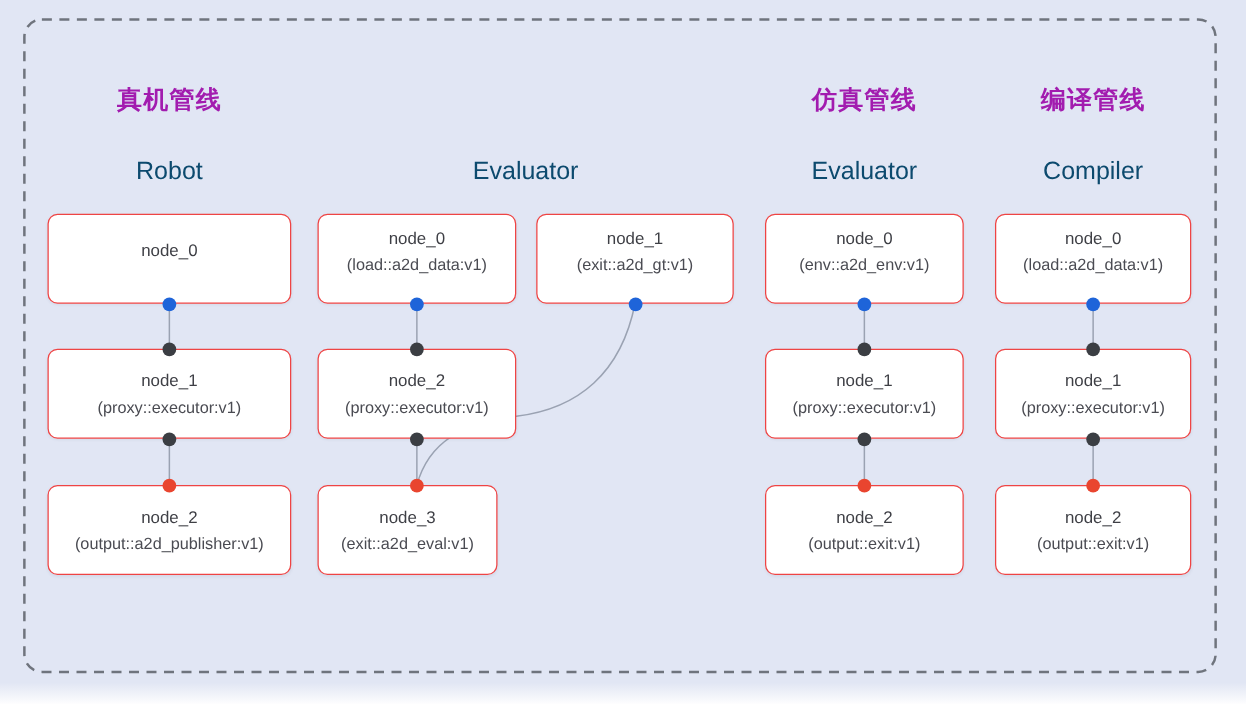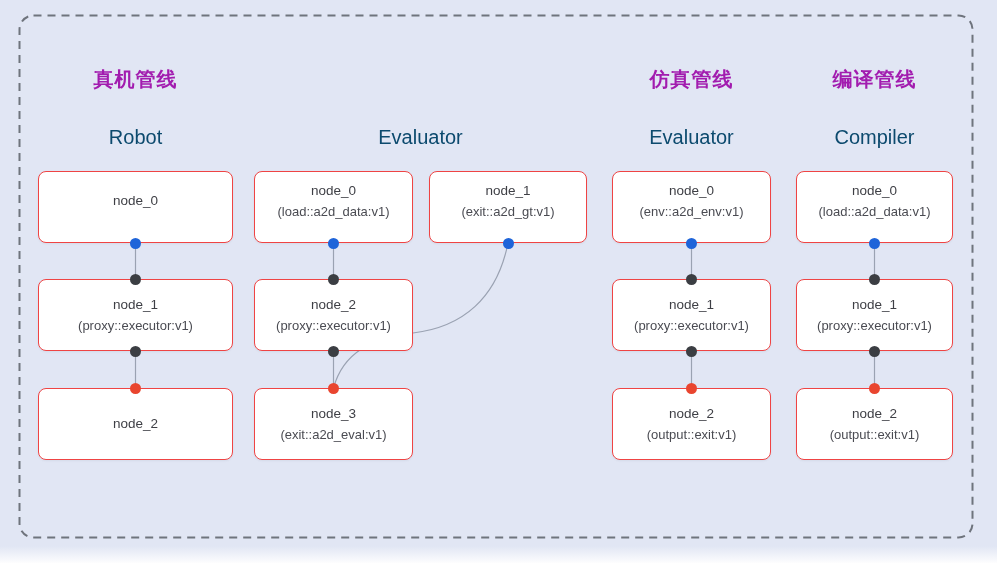--- a/index.html
+++ b/index.html
@@ -71,20 +71,21 @@
 
   <div class="node-box row1" style="left:38px; top:171px; width:195px; height:72px">
     <div class="node-name">node_0</div>
   </div>
   <div class="node-box" style="left:38px; top:279px; width:195px; height:72px">
     <div class="node-name">node_1</div>
     <div class="node-type">(proxy::executor:v1)</div>
   </div>
   <div class="node-box" style="left:38px; top:388px; width:195px; height:72px">
     <div class="node-name">node_2</div>
+    <div class="node-type">(output::a2d_publisher:v1)</div>
   </div>
 
   <div class="port-dot port-blue" style="left:130px; top:237.5px"></div>
   <div class="port-dot port-black" style="left:130px; top:273.5px"></div>
   <div class="port-dot port-black" style="left:130px; top:345.5px"></div>
   <div class="port-dot port-red" style="left:130px; top:382.5px"></div>
 
   <div class="pipeline-title-en" style="left:420.5px">Evaluator</div>
 
   <div class="node-box row1" style="left:254px; top:171px; width:159px; height:72px">
@@ -92,21 +93,21 @@
     <div class="node-type">(load::a2d_data:v1)</div>
   </div>
   <div class="node-box row1" style="left:429px; top:171px; width:158px; height:72px">
     <div class="node-name">node_1</div>
     <div class="node-type">(exit::a2d_gt:v1)</div>
   </div>
   <div class="node-box" style="left:254px; top:279px; width:159px; height:72px">
     <div class="node-name">node_2</div>
     <div class="node-type">(proxy::executor:v1)</div>
   </div>
-  <div class="node-box" style="left:254px; top:388px; width:159px; height:72px">
+  <div class="node-box" style="left:254px; top:388px; width:144px; height:72px">
     <div class="node-name">node_3</div>
     <div class="node-type">(exit::a2d_eval:v1)</div>
   </div>
 
   <div class="port-dot port-blue" style="left:328px; top:237.5px"></div>
   <div class="port-dot port-blue" style="left:502.5px; top:237.5px"></div>
   <div class="port-dot port-black" style="left:328px; top:273.5px"></div>
   <div class="port-dot port-black" style="left:328px; top:345.5px"></div>
   <div class="port-dot port-red" style="left:328px; top:382.5px"></div>
 

